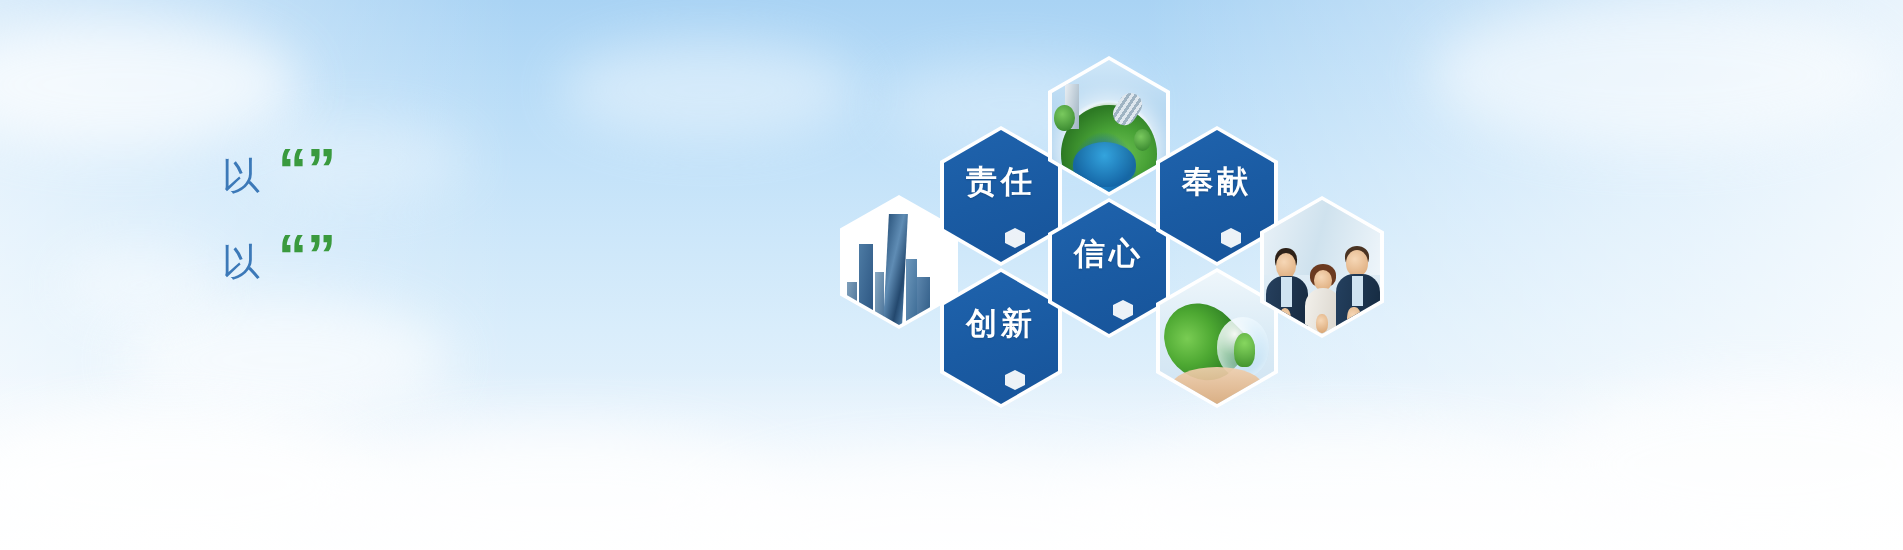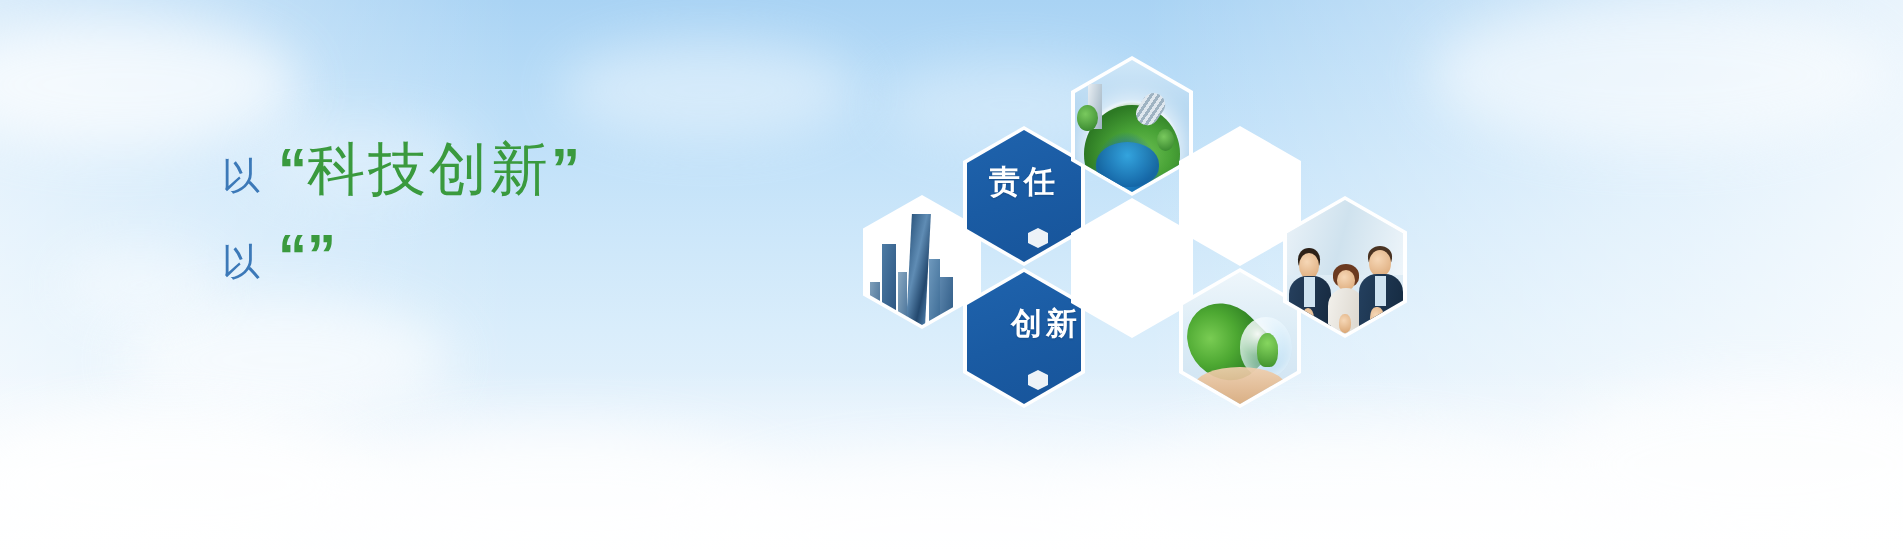--- a/index.html
+++ b/index.html
@@ -59,21 +59,21 @@
   }
   .lead{margin-right:16px;}
   .tail{margin-left:14px;}
   .quoted{
     color:#3a9a3e;font-size:58px;font-weight:400;letter-spacing:3px;
     line-height:1;
   }
   .qm{color:#3a9a3e;font-size:58px;font-weight:700;line-height:1;}
 
   
-  .hexfield{position:absolute;left:823px;top:40px;width:620px;height:400px;}
+  .hexfield{position:absolute;left:800px;top:40px;width:620px;height:400px;}
   .hex{
     position:absolute;
     clip-path:polygon(50% 0%,100% 25%,100% 75%,50% 100%,0% 75%,0% 25%);
     display:flex;align-items:center;justify-content:center;
     overflow:hidden;
   }
   .hex-ring{
     position:absolute;
     clip-path:polygon(50% 0%,100% 25%,100% 75%,50% 100%,0% 75%,0% 25%);
     background:#ffffff;
@@ -194,21 +194,20 @@
   <div class="cloud c10"></div>
   <div class="cloud c11"></div>
   <div class="cloud c12"></div>
   <div class="haze"></div>
 
   <div class="slogan">
 
     <div class="line line1">
       <span class="lead">以</span>
       <span class="qm">“</span>
-      <span class="quoted">科技创新</span>
       <span class="qm">”</span>
     </div>
 
     <div class="line line2">
       <span class="lead">以</span>
       <span class="qm">“</span>
       <span class="qm">”</span>
     </div>
 
   </div>
@@ -225,39 +224,45 @@
       <div class="city-tower t6"></div>
     </div>
 
     <div class="hex-ring" style="left:140px;top:86px;width:122px;height:140px;"></div>
     <div class="hex hex-blue" style="left:144px;top:90px;width:114px;height:132px;">
       <span class="hexlabel">责任</span>
     </div>
     <div class="dot" style="left:205px;top:188px;"></div>
 
     <div class="hex-ring" style="left:140px;top:228px;width:122px;height:140px;"></div>
-    <div class="hex hex-blue" style="left:144px;top:232px;width:114px;height:132px;justify-content:flex-end;">
+    <div class="hex hex-blue" style="left:144px;top:232px;width:114px;height:132px;">
       <span class="hexlabel">创新</span>
     </div>
     <div class="dot" style="left:205px;top:330px;"></div>
 
     <div class="hex-ring" style="left:248px;top:16px;width:122px;height:140px;"></div>
     <div class="hex ph-globe" style="left:252px;top:20px;width:114px;height:132px;">
       <div class="globe-ball"></div>
       <div class="globe-water"></div>
       <div class="globe-bldg gb1"></div>
       <div class="globe-bldg gb2"></div>
       <div class="gtree gt1"></div>
       <div class="gtree gt2"></div>
     </div>
 
     <div class="hex-ring" style="left:248px;top:158px;width:122px;height:140px;"></div>
+    <div class="hex hex-blue" style="left:252px;top:162px;width:114px;height:132px;">
+      <span class="hexlabel">信心</span>
+    </div>
     <div class="dot" style="left:313px;top:260px;"></div>
 
     <div class="hex-ring" style="left:356px;top:86px;width:122px;height:140px;"></div>
+    <div class="hex hex-blue" style="left:360px;top:90px;width:114px;height:132px;">
+      <span class="hexlabel">奉献</span>
+    </div>
     <div class="dot" style="left:421px;top:188px;"></div>
 
     <div class="hex-ring" style="left:356px;top:228px;width:122px;height:140px;"></div>
     <div class="hex ph-heart" style="left:360px;top:232px;width:114px;height:132px;">
       <div class="heart-leaf"></div>
       <div class="heart-bubble"></div>
       <div class="heart-sap"></div>
       <div class="heart-hand"></div>
     </div>
 

